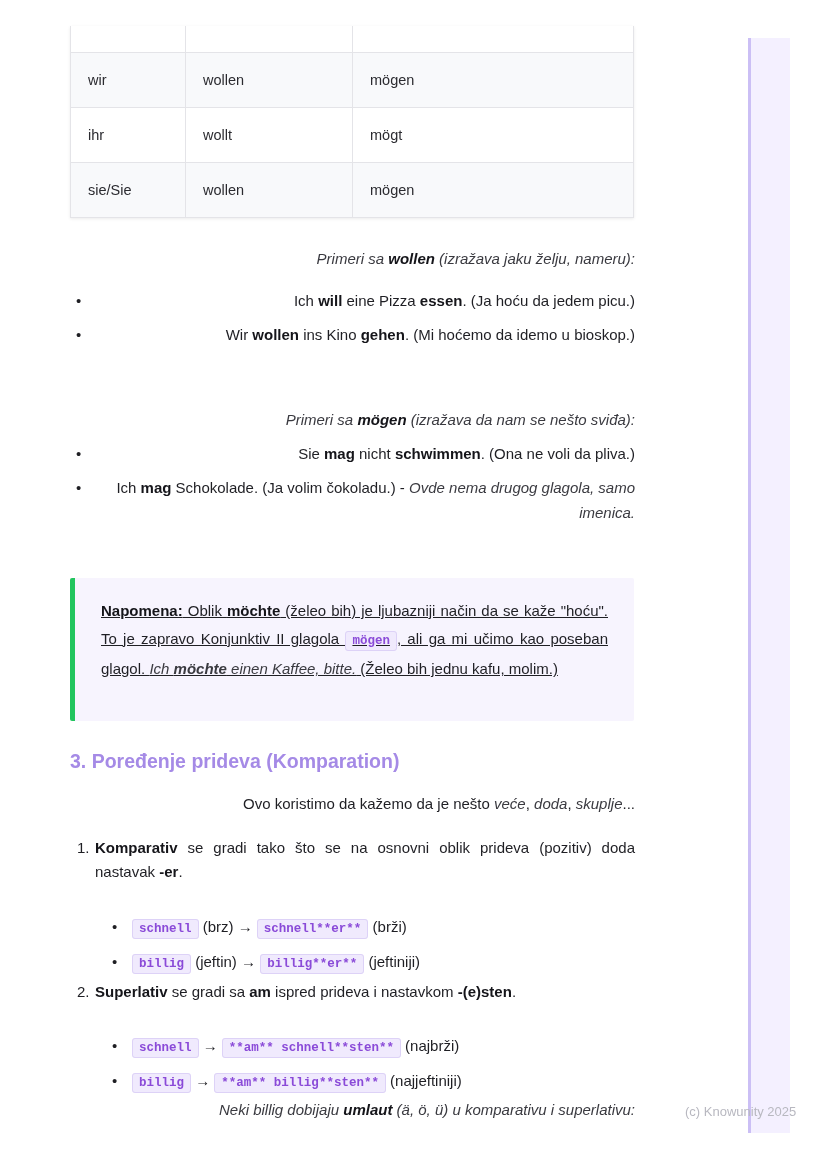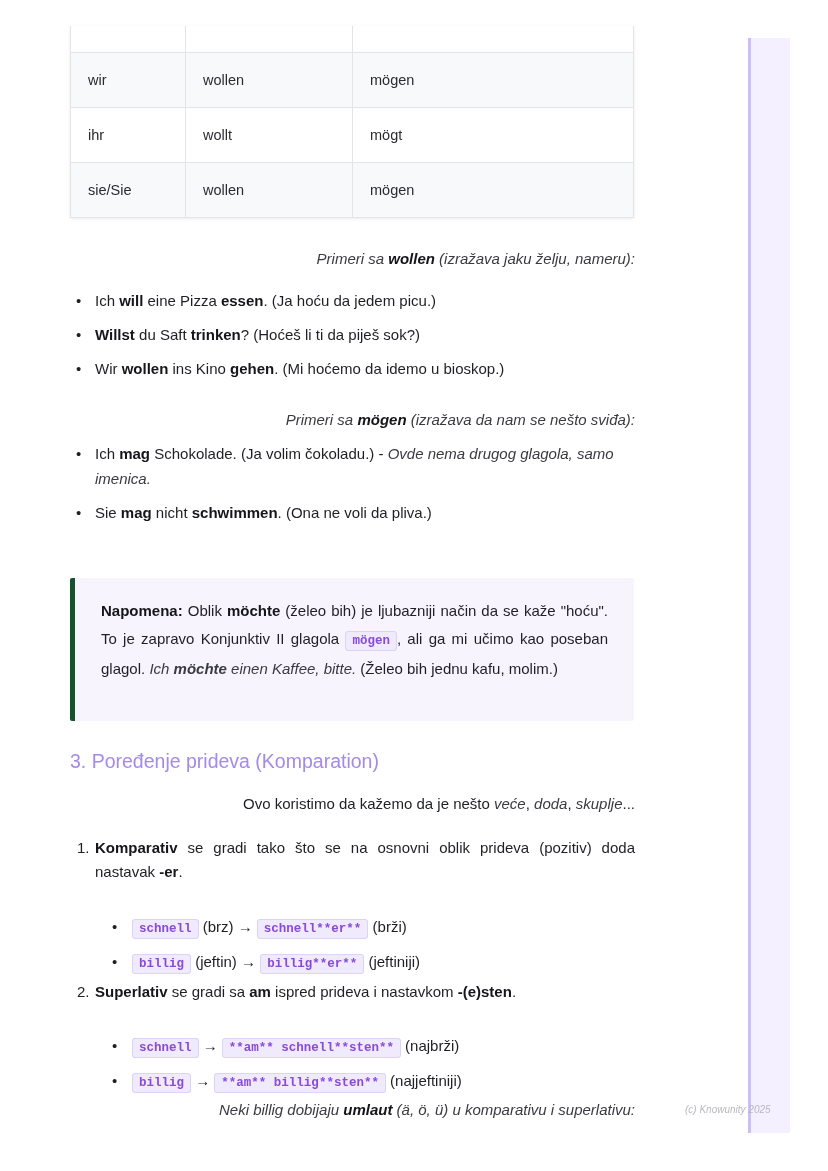--- a/index.html
+++ b/index.html
@@ -19,45 +19,45 @@
   table.conj td { border: 1px solid #e4e4e8; padding: 0 17px; height: 54px; }
   table.conj tr.top td { height: 26px; border-top: none; }
   table.conj tr.alt td { background: #f8f9fb; }
   table.conj td.c1 { width: 80px; }
   table.conj td.c2 { width: 132px; }
 
   .p { position: absolute; left: 70px; width: 565px; line-height: 24px; text-align: right; }
   .it { font-style: italic; color: #3a3a40; }
   b { font-weight: 700; color: #15151a; }
   ul.list { position: absolute; left: 70px; width: 565px; margin: 0; padding: 0; list-style: none; }
-  ul.list li { position: relative; padding-left: 25px; line-height: 24.5px; margin-bottom: 9.5px; }
+  ul.list li { position: relative; padding-left: 25px; line-height: 24.5px; margin-bottom: 9.5px; text-align: right; }
   ul.list li::before { content: "•"; position: absolute; left: 6px; top: 0; font-size: 15px; }
 
   .note {
     position: absolute; left: 70px; top: 578px; width: 564px; height: 143px;
-    background: #f7f4fe; border-left: 5px solid #14532d; box-sizing: border-box;
-    padding: 19px 26px 0 26px; line-height: 27.5px; text-align: justify; border-radius: 2px;
+    background: #f7f4fe; border-left: 5px solid #22c55e; box-sizing: border-box;
+    padding: 19px 26px 0 26px; line-height: 27.5px; text-align: justify; border-radius: 2px; text-decoration: underline;
   }
   code.k {
     font-family: "Liberation Mono", "DejaVu Sans Mono", monospace; font-weight: 700;
     color: #8a4ad8; background: #f0eafd; border: 1px solid #ddd2f7; border-radius: 3px;
     padding: 2px 6px; font-size: 12.5px;
   }
   h2.sec {
-    position: absolute; left: 70px; top: 750px; margin: 0; font-size: 19.5px; font-weight: 400;
+    position: absolute; left: 70px; top: 750px; margin: 0; font-size: 19.5px; font-weight: 700;
     color: #a58ae6;
   }
   ol.num { position: absolute; left: 70px; width: 565px; margin: 0; padding: 0; list-style: none; }
   ol.num li { position: relative; padding-left: 25px; line-height: 24px; text-align: justify; }
   ol.num li .n { position: absolute; left: 7px; top: 0; }
   ul.sub { position: absolute; left: 95px; margin: 12px; padding: 0; list-style: none; }
   ul.sub li { position: relative; padding-left: 25px; height: 35px; line-height: 24px; }
   ul.sub li::before { content: "•"; position: absolute; left: 5px; top: 0; }
   .footer {
-    position: absolute; left: 685px; top: 1104px; font-size: 10px; color: #b8b8c0; font-style: italic;
+    position: absolute; left: 685px; top: 1104px; font-size: 13px; color: #b8b8c0;
   }
 </style>
 </head>
 <body>
 
 <div class="sidebar"></div>
 
 <table class="conj">
   <tbody>
       <tr class="top">
@@ -80,29 +80,28 @@
     <td class="c2">wollen</td>
     <td>mögen</td>
   </tr>
 </tbody>
   </table>
 
 <div class="p it" style="top:247px;"><span>Primeri sa </span><b>wollen</b><span> (izražava jaku želju, nameru):</span></div>
 
 <ul class="list" style="top:289px;">
   <li><span>Ich </span><b>will</b><span> eine Pizza </span><b>essen</b><span>. (Ja hoću da jedem picu.)</span></li>
-  <li><span></span><b>Willst</b><span> du Saft </span><b>trinken</b><span>? (Hoćeš li ti da piješ sok?)</span></li>
   <li><span>Wir </span><b>wollen</b><span> ins Kino </span><b>gehen</b><span>. (Mi hoćemo da idemo u bioskop.)</span></li>
 </ul>
 
 <div class="p it" style="top:408px;"><span>Primeri sa </span><b>mögen</b><span> (izražava da nam se nešto sviđa):</span></div>
 
 <ul class="list" style="top:442px;">
+  <li><span>Sie </span><b>mag</b><span> nicht </span><b>schwimmen</b><span>. (Ona ne voli da pliva.)</span></li>
   <li><span>Ich </span><b>mag</b><span> Schokolade. (Ja volim čokoladu.) - </span><span class="it">Ovde nema drugog glagola, samo imenica.</span></li>
-  <li><span>Sie </span><b>mag</b><span> nicht </span><b>schwimmen</b><span>. (Ona ne voli da pliva.)</span></li>
 </ul>
 
 <div class="note">
   <b>Napomena:</b><span> Oblik </span><b>möchte</b><span> (želeo bih) je ljubazniji način da se kaže "hoću". To je zapravo Konjunktiv II glagola </span><code class="k">mögen</code><span>, ali ga mi učimo kao poseban glagol. </span><span class="it">Ich </span><b class="it">möchte</b><span class="it"> einen Kaffee, bitte.</span><span> (Želeo bih jednu kafu, molim.)</span>
 </div>
 
 <h2 class="sec">3. Poređenje prideva (Komparation)</h2>
 
 <div class="p" style="top:792px;"><span>Ovo koristimo da kažemo da je nešto </span><span class="it">veće</span><span>, </span><span class="it">doda</span><span>, </span><span class="it">skuplje</span><span>...</span></div>
 

